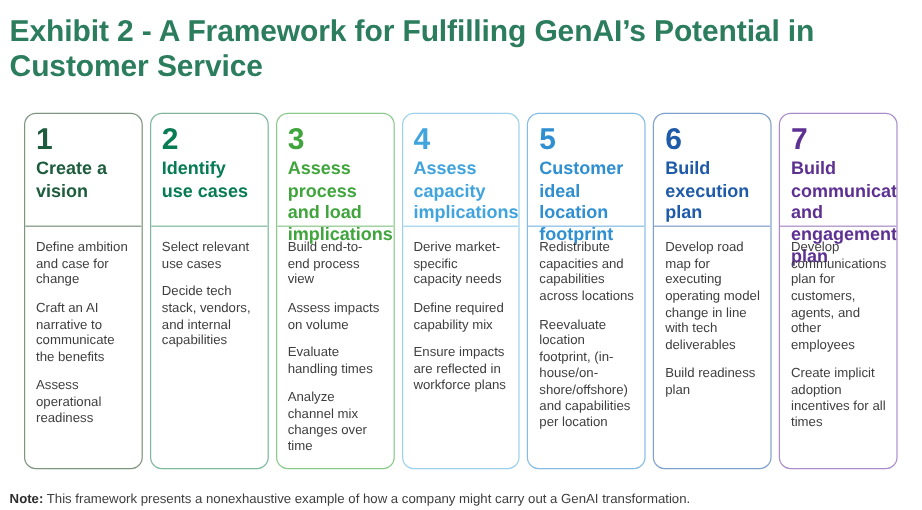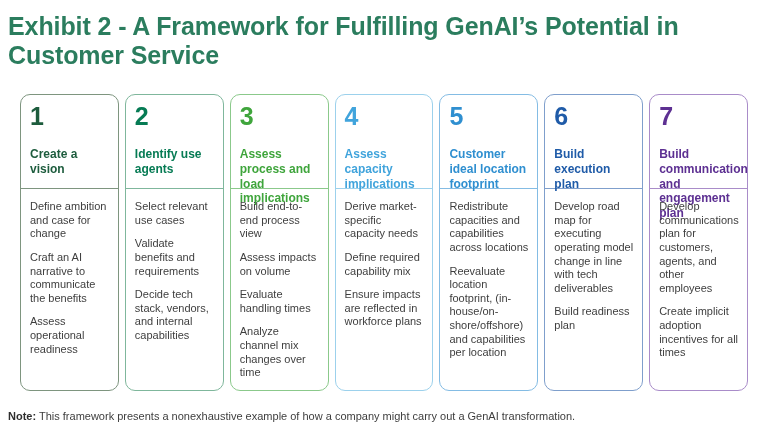--- a/index.html
+++ b/index.html
@@ -37,24 +37,24 @@
     padding:8px 8px 0 9px;
   }
   .num {
     color:var(--accent);
     font-size:25px;
     font-weight:bold;
     line-height:1.05;
   }
   .head {
     color:var(--accent);
-    font-size:12px;
+    font-size:15px;
     font-weight:bold;
     line-height:1.22;
-    margin-top:18px;
+    margin-top:3px;
   }
   .card-body { padding:11px 8px 0 9px; }
   .item {
     margin:0 0 10px 0;
     font-size:11px;
     line-height:1.24;
     color:#3E3E3E;
   }
   .footer { margin:19px 8px 0 8px; }
   .foot {
@@ -80,25 +80,24 @@
     <div class="card-body">
           <p class="item">Define ambition and case for change</p>
           <p class="item">Craft an AI narrative to communicate the benefits</p>
           <p class="item">Assess operational readiness</p>
         </div>
   </div>
 
   <div class="card" style="--accent: #067B54; --border: #7FB79C;">
     <div class="card-head">
       <div class="num">2</div>
-      <div class="head">Identify use agents</div>
+      <div class="head">Identify use cases</div>
     </div>
     <div class="card-body">
           <p class="item">Select relevant use cases</p>
-          <p class="item">Validate benefits and requirements</p>
           <p class="item">Decide tech stack, vendors, and internal capabilities</p>
         </div>
   </div>
 
   <div class="card" style="--accent: #3FA53C; --border: #8BC98B;">
     <div class="card-head">
       <div class="num">3</div>
       <div class="head">Assess process and load implications</div>
     </div>
     <div class="card-body">

